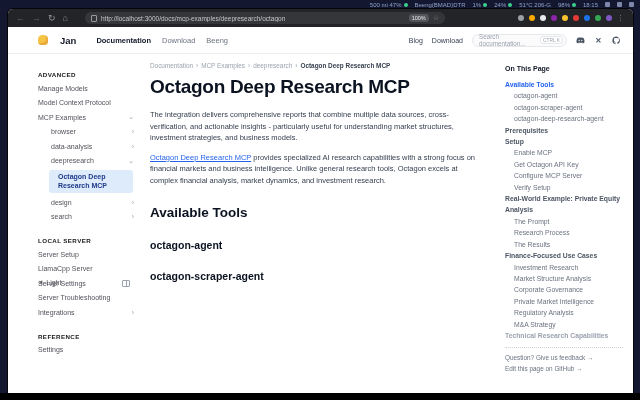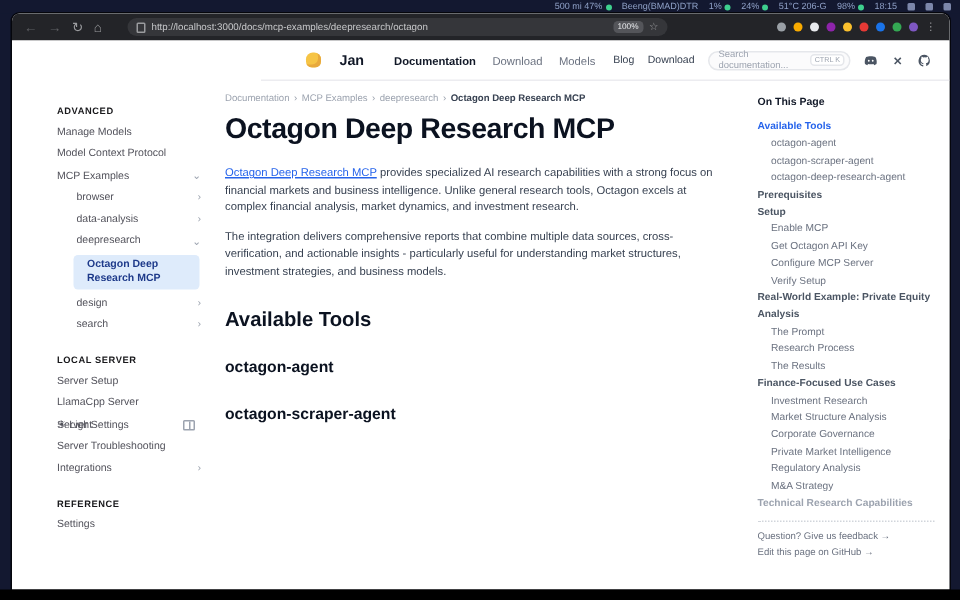--- a/index.html
+++ b/index.html
@@ -25,21 +25,21 @@
     display: flex; align-items: center; gap: 4px; padding: 0 6px; font-size: 6.5px; color: #c6c7c9; }
   .urlbar .doc-ic { width: 6px; height: 7px; border: 1px solid #9a9b9e; border-radius: 1px; }
   .url-text { white-space: nowrap; overflow: hidden; flex: 1; }
   .zoomchip { background: #54555a; color: #e8eaed; border-radius: 3px; font-size: 5.5px; padding: 1px 3px; }
   .star { color: #9a9b9e; font-size: 7px; }
   .extrow { margin-left: auto; display: flex; align-items: center; gap: 5px; }
   .ext { width: 6px; height: 6px; border-radius: 50%; }
   .menu3 { color: #9a9b9e; font-size: 7px; letter-spacing: 1px; }
 
   
-  .page { height: 266px; display: flex; flex-direction: column; background: #fff; align-items: flex-end; }
+  .page { height: 266px; display: flex; flex-direction: column; background: #fff; }
   .site-header { height: 27px; flex: none; border-bottom: 1px solid #ececf0; display: flex;
     align-items: center; padding: 0 12px 0 30px; gap: 12px; }
   .hand { width: 10px; height: 10px; border-radius: 45% 45% 40% 40%; background: #f6c445;
     box-shadow: inset -2px -2px 0 #e8a93c; }
   .brand { font-size: 9.5px; font-weight: bold; color: #111827; margin-right: 8px; }
   .topnav { display: flex; gap: 11px; font-size: 7.5px; color: #6b7280; }
   .topnav .active { color: #111827; font-weight: bold; }
   .hdr-right { margin-left: auto; display: flex; align-items: center; gap: 9px; font-size: 7px; color: #374151; }
   .searchbox { width: 95px; height: 13px; border: 1px solid #e5e7eb; background: #fbfbfc; border-radius: 7px;
     display: flex; align-items: center; padding: 0 3px 0 6px; gap: 3px; color: #9ca3af; font-size: 6.3px; }
@@ -146,21 +146,21 @@
   </div>
 
   <div class="page">
 
     <div class="site-header">
       <span class="hand"></span>
       <span class="brand">Jan</span>
       <div class="topnav">
         <span class="active">Documentation</span>
         <span>Download</span>
-        <span>Models</span>
+        <span>Beeng</span>
       </div>
       <div class="hdr-right">
         <span>Blog</span>
         <span>Download</span>
         <div class="searchbox">
           <span>Search documentation...</span>
           <span class="kbd" style="margin-left:auto">CTRL K</span>
         </div>
         <span class="hico">
           <svg width="9" height="7" viewBox="0 0 10 8">
@@ -247,23 +247,23 @@
           <span>›</span>
           <span>MCP Examples</span>
           <span>›</span>
           <span>deepresearch</span>
           <span>›</span>
           <span class="last">Octagon Deep Research MCP</span>
         </div>
 
         <h1 class="title">Octagon Deep Research MCP</h1>
 
+        <p class="para">The integration delivers comprehensive reports that combine multiple data sources, cross-verification, and actionable insights - particularly useful for understanding market structures, investment strategies, and business models.</p>
+
         <p class="para"><a href="#">Octagon Deep Research MCP</a><span> provides specialized AI research capabilities with a strong focus on financial markets and business intelligence. Unlike general research tools, Octagon excels at complex financial analysis, market dynamics, and investment research.</span></p>
-
-        <p class="para">The integration delivers comprehensive reports that combine multiple data sources, cross-verification, and actionable insights - particularly useful for understanding market structures, investment strategies, and business models.</p>
 
         <h2 class="h2">Available Tools</h2>
 
         <h3 class="h3">octagon-agent</h3>
 
         <h3 class="h3">octagon-scraper-agent</h3>
 
       </main>
 
       <aside class="toc">

